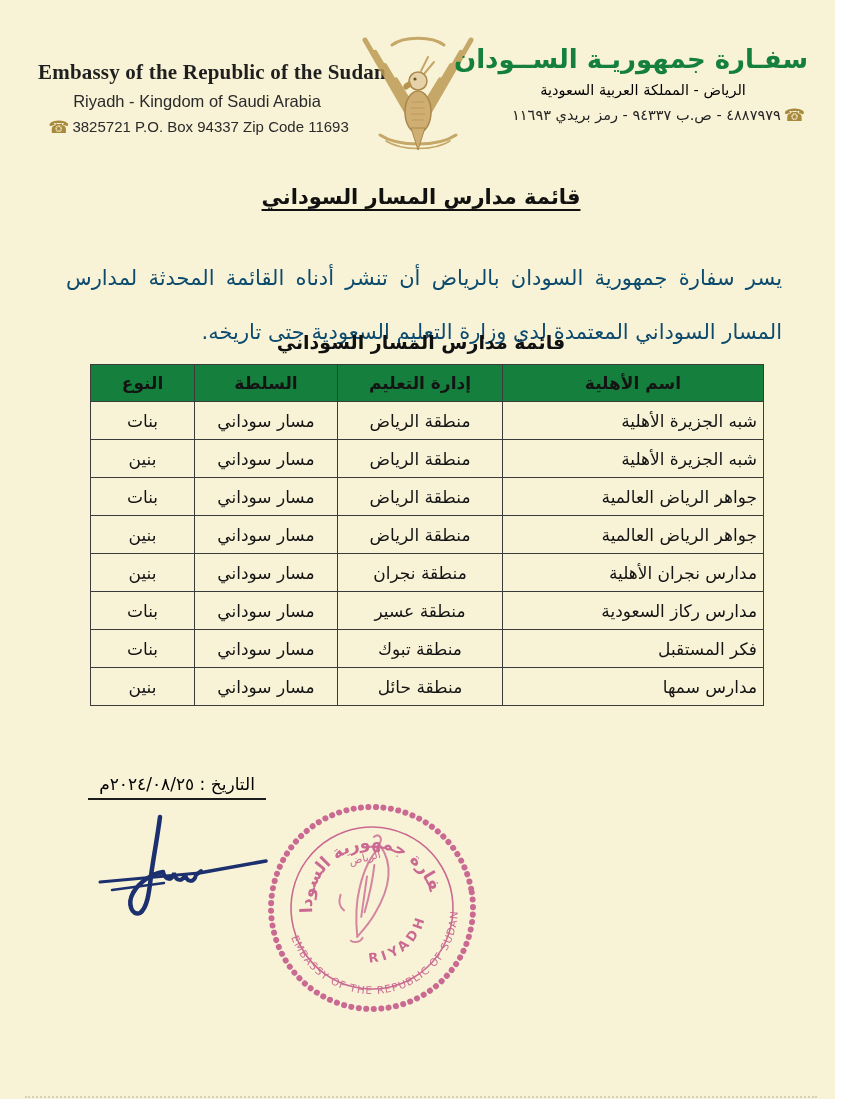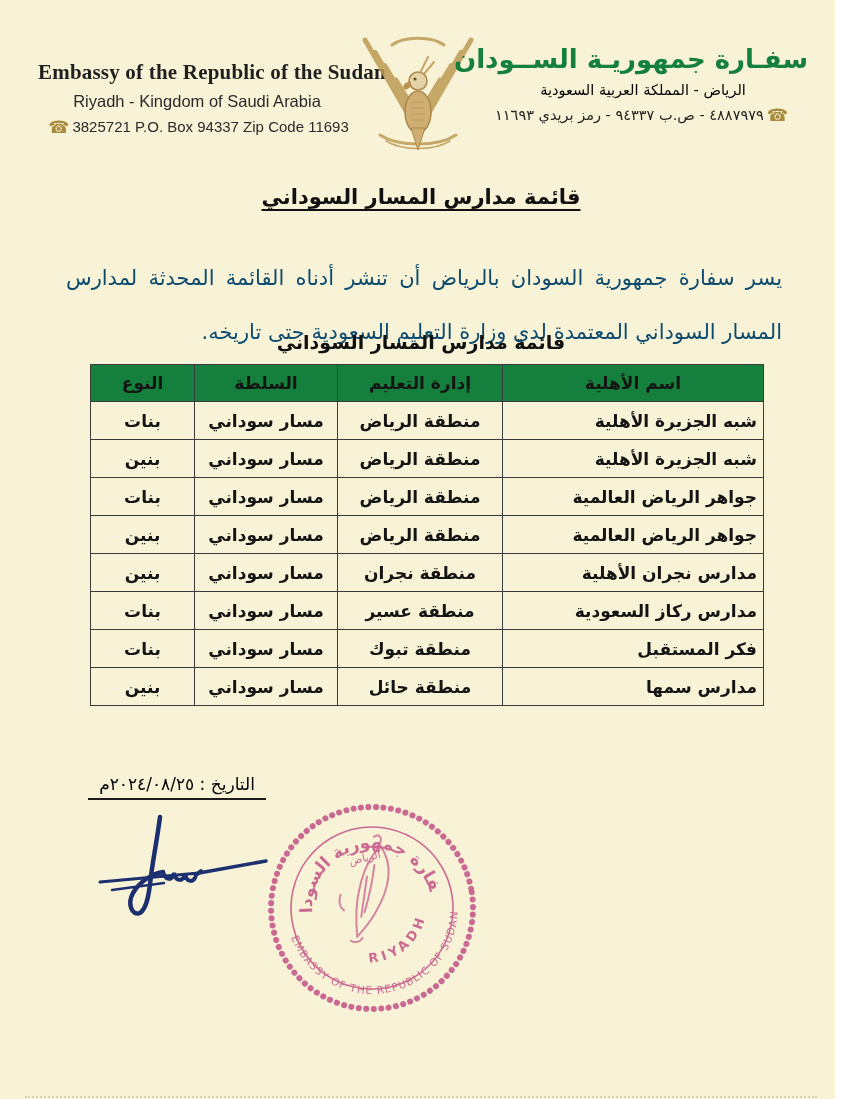--- a/index.html
+++ b/index.html
@@ -13,35 +13,35 @@
   .hdr-left .en-title{font-family:"Liberation Serif",serif;font-weight:bold;font-size:21px;letter-spacing:.2px;color:#1f1f1f;white-space:nowrap;}
   .hdr-left .en-sub{font-family:"Liberation Sans",sans-serif;font-size:16.5px;margin-top:7px;color:#2a2a2a;}
   .hdr-left .en-phone{font-family:"Liberation Sans",sans-serif;font-size:15px;margin-top:6px;color:#2a2a2a;white-space:nowrap;}
   .phone-glyph{color:#a88a3c;font-size:17px;vertical-align:-1px;padding:0 3px;}
 
   .emblem{position:absolute;left:352px;top:24px;width:132px;height:132px;}
 
   .hdr-right{position:absolute;left:478px;top:44px;width:330px;text-align:center;direction:rtl;}
   .hdr-right .ar-title{font-weight:bold;font-size:26px;color:#15803d;white-space:nowrap;}
   .hdr-right .ar-sub{font-weight:normal;font-size:14.5px;margin-top:8px;color:#000000;}
-  .hdr-right .ar-phone{font-size:14.5px;margin-top:7px;color:#222;white-space:nowrap;}
+  .hdr-right .ar-phone{font-size:14.5px;margin-top:7px;color:#222;white-space:nowrap;text-align:right;}
 
   
   .doc-title{position:absolute;left:0;width:842px;text-align:center;font-weight:bold;color:#111;}
   .t1{top:156px;font-size:21px;}
   .t2{top:185px;font-size:21px;}
   .u{text-decoration:underline;text-underline-offset:5px;text-decoration-thickness:2px;}
 
   
   .body-par{position:absolute;left:66px;top:252px;width:716px;direction:rtl;font-size:21px;line-height:2.55;text-align:justify;text-align-last:right;color:#0c4a6e;}
 
   
   .tbl-caption{position:absolute;left:0;width:842px;top:331px;text-align:center;font-weight:bold;font-size:19px;color:#111;}
   table.schools{position:absolute;left:90px;top:364px;width:673px;border-collapse:collapse;direction:rtl;table-layout:fixed;font-size:17px;color:#141414;}
-  table.schools th,table.schools td{border:1.4px solid #3b3b3b;padding:0 6px;font-weight:bold;}
+  table.schools th,table.schools td{border:1.4px solid #3b3b3b;padding:0 6px;}
   table.schools th{background:#15803d;font-weight:bold;height:36px;text-align:center;}
   table.schools td{height:37px;text-align:center;}
   table.schools td.cell-name{text-align:right;}
   col.c-name{width:261px;} col.c-edu{width:165px;} col.c-auth{width:143px;} col.c-type{width:104px;}
 
   
   .date-line{position:absolute;left:88px;top:774px;width:178px;text-align:center;direction:rtl;font-weight:normal;font-size:17px;border-bottom:2px solid #1d1d1d;padding-bottom:4px;color:#000000;}
   .signature{position:absolute;left:96px;top:812px;width:195px;height:112px;}
   .stamp{position:absolute;left:260px;top:796px;width:224px;height:224px;transform:rotate(-9deg);opacity:.92;}
 </style>

